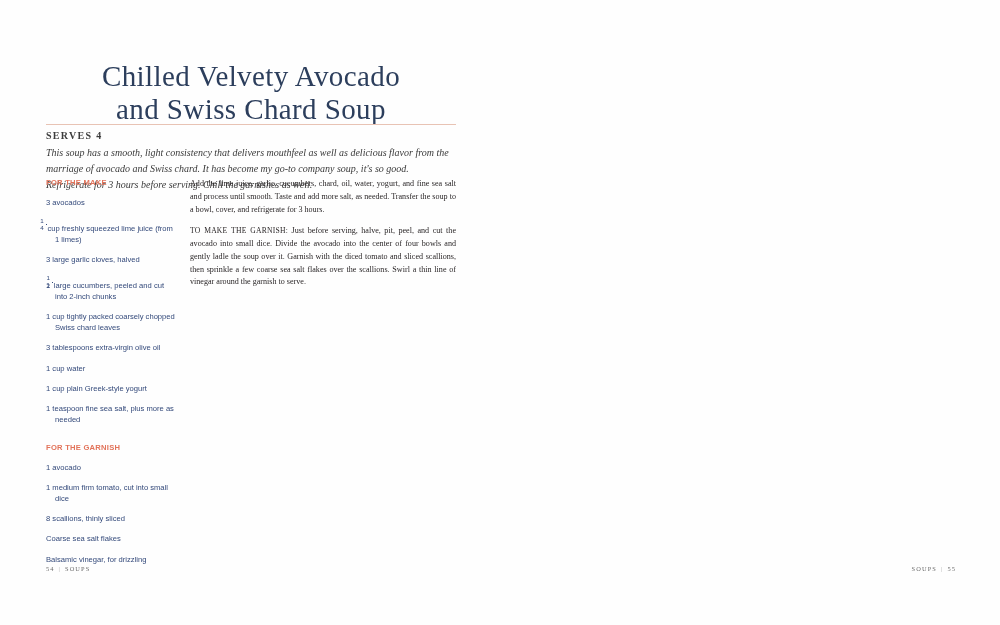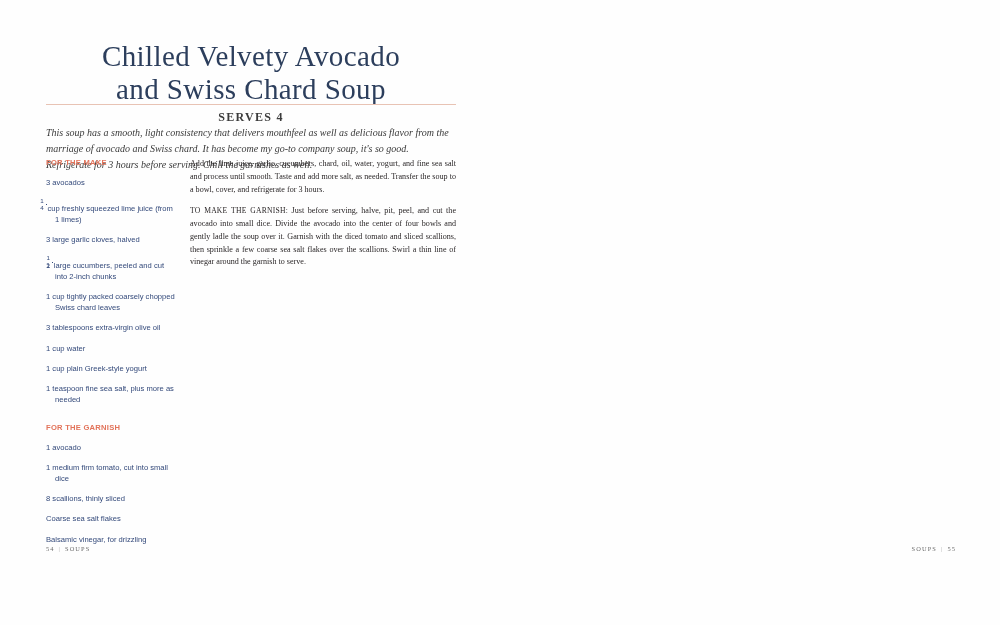--- a/index.html
+++ b/index.html
@@ -18,20 +18,21 @@
     width: 1000px;
     height: 625px;
     display: flex;
     position: relative;
     background: #fefefe;
   }
   .page {
     position: relative;
     height: 571px;
     box-sizing: border-box;
+    margin-top: 20px;
   }
   .page-left  { width: 500px; padding: 0; }
   .page-right { width: 500px; padding: 0; }
 
   
   .recipe-title {
     color: #2c3e5c;
     font-family: "Liberation Serif", serif;
     font-weight: 400;
     letter-spacing: 0.4px;
@@ -48,23 +49,22 @@
 
   .rule {
     position: absolute;
     height: 1px;
     background: #e8c3b4;
   }
   .rule-left  { left: 46px;  top: 104px; width: 410px; }
 
   .serves {
     position: absolute;
-    text-align: center;
-    font-family: "Liberation Serif", serif;
-    font-size: 12px;
+    font-family: "Liberation Serif", serif;
+    font-size: 10px;
     font-weight: 700;
     letter-spacing: 1.3px;
     color: #3c3c3c;
   }
   .serves-left  { left: 46px;  top: 110px; width: 410px; }
 
   .intro {
     position: absolute;
     font-family: "Liberation Serif", serif;
     font-style: italic;

